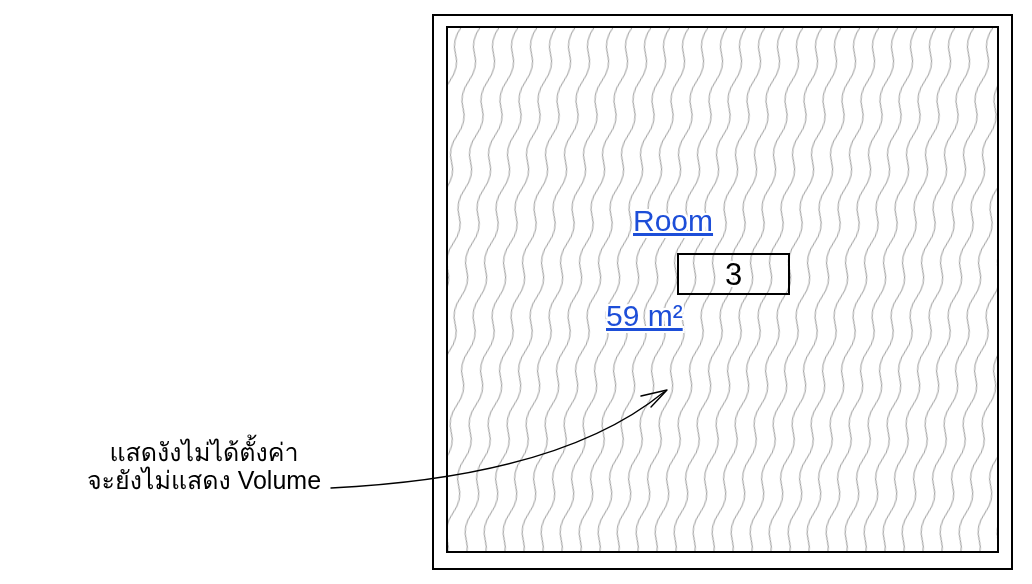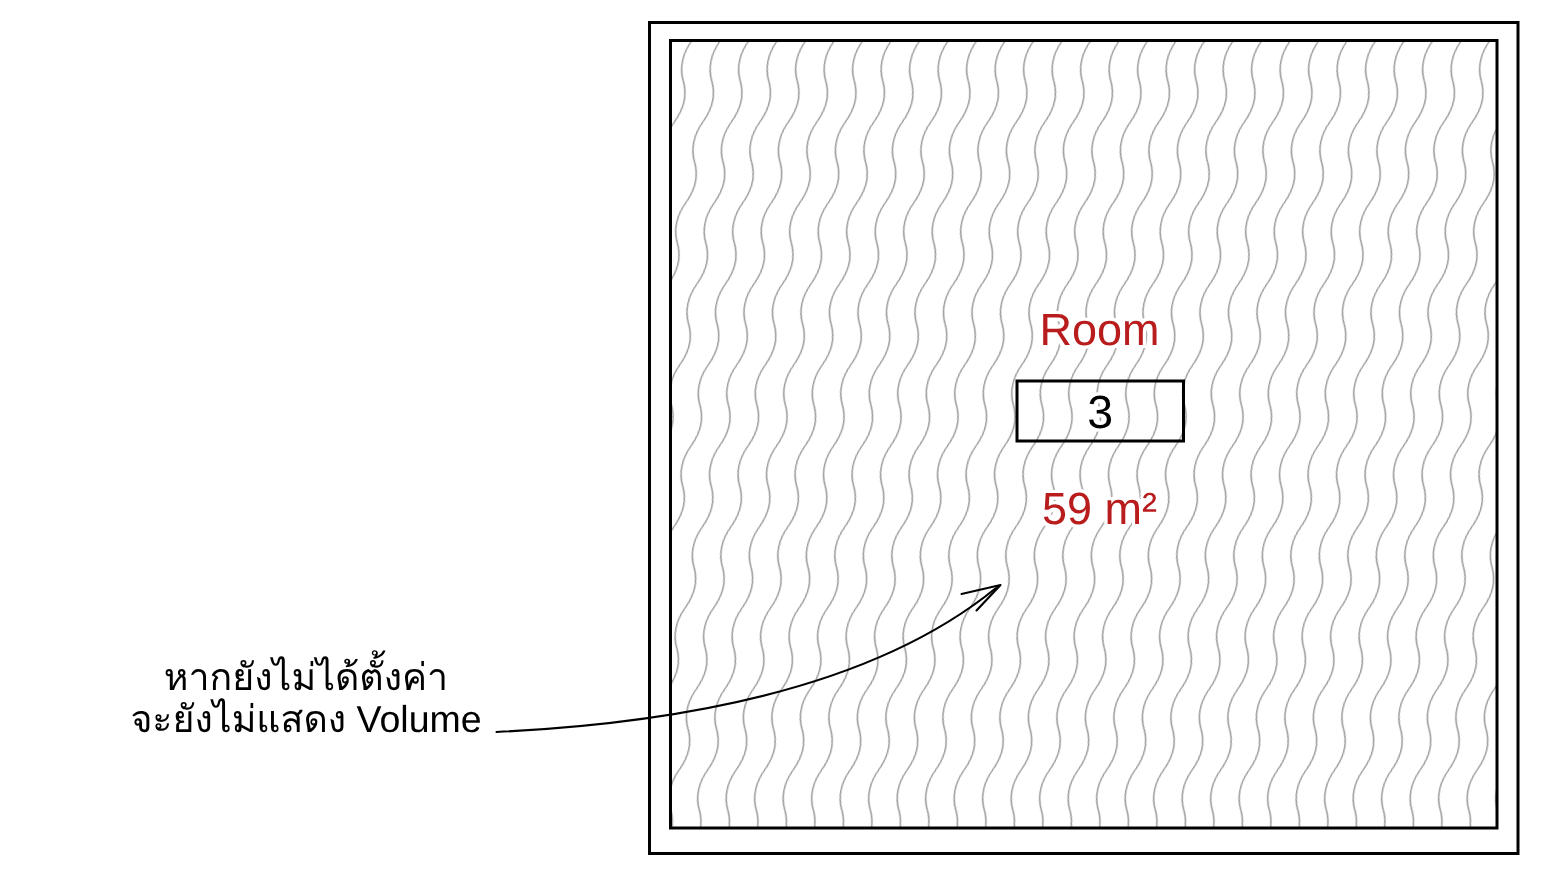--- a/index.html
+++ b/index.html
@@ -31,44 +31,44 @@
   }
   .leader-path {
     fill: none;
     stroke: #000000;
     stroke-width: 1.4px;
     stroke-linecap: round;
     stroke-linejoin: round;
   }
   .txt {
     position: absolute;
-    text-align: center;
     white-space: nowrap;
-    color: #b91c1c;
+    color: #1d4ed8;
+    text-decoration: underline;
   }
   
   .halo {
     text-shadow:
       -2px -2px 0 #fff,  2px -2px 0 #fff,
       -2px  2px 0 #fff,  2px  2px 0 #fff,
       -2px  0   0 #fff,  2px  0   0 #fff,
        0   -2px 0 #fff,  0    2px 0 #fff;
   }
   #room-tag-name   { left: 633px; top: 205px; width: 200px; font-size: 30px; line-height: 32px; }
   #room-tag-number-box {
     position: absolute;
     left: 677px; top: 253px;
     width: 109px; height: 38px;
     border: 2px solid #000000;
     display: flex;
     align-items: center;
     justify-content: center;
   }
   #room-tag-number-box span { font-size: 31px; line-height: 31px; }
-  #room-tag-area   { left: 633px; top: 300px; width: 200px; font-size: 30px; line-height: 32px; margin-top: 24px; }
+  #room-tag-area   { left: 606px; top: 300px; width: 200px; font-size: 30px; line-height: 32px; }
   #room-tag-volume { left: 593px; top: 356px; width: 280px; font-size: 30px; line-height: 32px; }
   #thai-annotation {
     position: absolute;
     left: 85px; top: 438px;
     width: 238px;
     text-align: center;
     font-size: 25px;
     line-height: 28px;
     white-space: nowrap;
     color: #000000;
@@ -98,17 +98,17 @@
   <div id="room-tag-name" class="txt halo">Room</div>
 
   <div id="room-tag-number-box">
     <span class="halo">3</span>
   </div>
 
   <div id="room-tag-area" class="txt halo">59 m²</div>
 
 
   <div id="thai-annotation">
-    <div>หากยังไม่ได้ตั้งค่า</div>
+    <div>แสดงังไม่ได้ตั้งค่า</div>
     <div>จะยังไม่แสดง Volume</div>
   </div>
 
 </div>
 
 </body></html>

